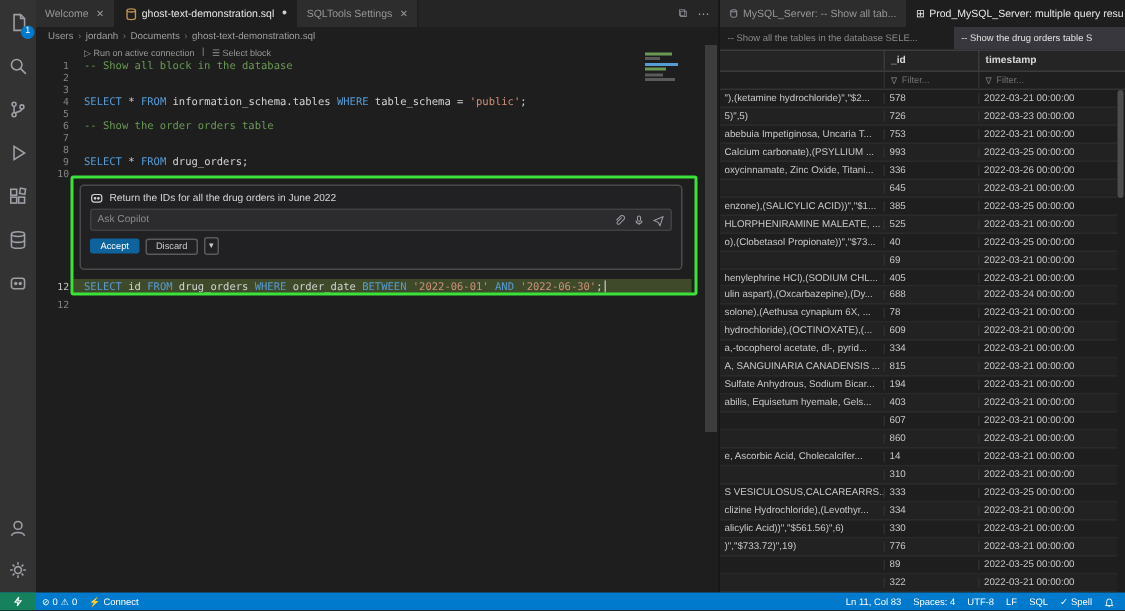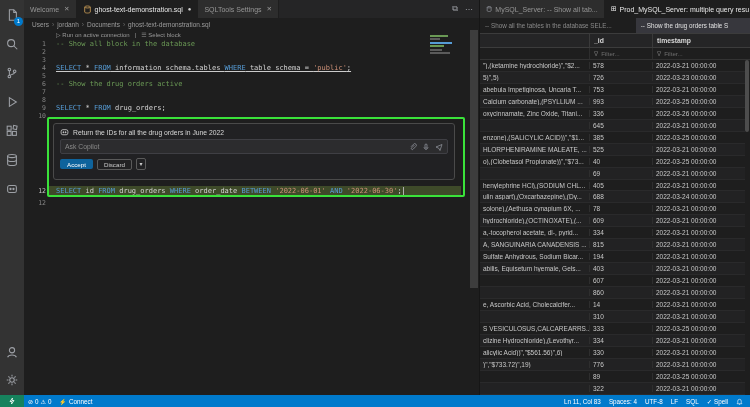--- a/index.html
+++ b/index.html
@@ -247,25 +247,25 @@
           <span class="btn-caret">▾</span>
         </div>
       </div>
     <div class="gutter-num" style="top: 40px;">1</div>
         <div class="code-line" style="top: 40px;"><span class="tok-com">-- Show all block in the database</span></div>
         <div class="gutter-num" style="top: 48px;">2</div>
         <div class="code-line" style="top: 48px;"></div>
         <div class="gutter-num" style="top: 56px;">3</div>
         <div class="code-line" style="top: 56px;"></div>
         <div class="gutter-num" style="top: 64px;">4</div>
-        <div class="code-line" style="top: 64px; text-decoration: underline;"><span class="tok-kw">SELECT</span><span class="tok-pl"> * </span><span class="tok-kw">FROM</span><span class="tok-pl"> information_schema.tables </span><span class="tok-kw">WHERE</span><span class="tok-pl"> table_schema = </span><span class="tok-str">'public'</span><span class="tok-pl">;</span></div>
+        <div class="code-line" style="top: 64px;"><span class="tok-kw">SELECT</span><span class="tok-pl"> * </span><span class="tok-kw">FROM</span><span class="tok-pl"> information_schema.tables </span><span class="tok-kw">WHERE</span><span class="tok-pl"> table_schema = </span><span class="tok-str">'public'</span><span class="tok-pl">;</span></div>
         <div class="gutter-num" style="top: 72px;">5</div>
         <div class="code-line" style="top: 72px;"></div>
         <div class="gutter-num" style="top: 80px;">6</div>
-        <div class="code-line" style="top: 80px;"><span class="tok-com">-- Show the drug orders active</span></div>
+        <div class="code-line" style="top: 80px;"><span class="tok-com">-- Show the order orders table</span></div>
         <div class="gutter-num" style="top: 88px;">7</div>
         <div class="code-line" style="top: 88px;"></div>
         <div class="gutter-num" style="top: 96px;">8</div>
         <div class="code-line" style="top: 96px;"></div>
         <div class="gutter-num" style="top: 104px;">9</div>
         <div class="code-line" style="top: 104px;"><span class="tok-kw">SELECT</span><span class="tok-pl"> * </span><span class="tok-kw">FROM</span><span class="tok-pl"> drug_orders;</span></div>
         <div class="gutter-num" style="top: 112px;">10</div>
         <div class="code-line" style="top: 112px;"></div>
         <div class="gutter-num" style="top: 187px; color: rgb(198, 198, 198);">12</div>
         <div class="line-hl" style="top: 186px;"></div>

